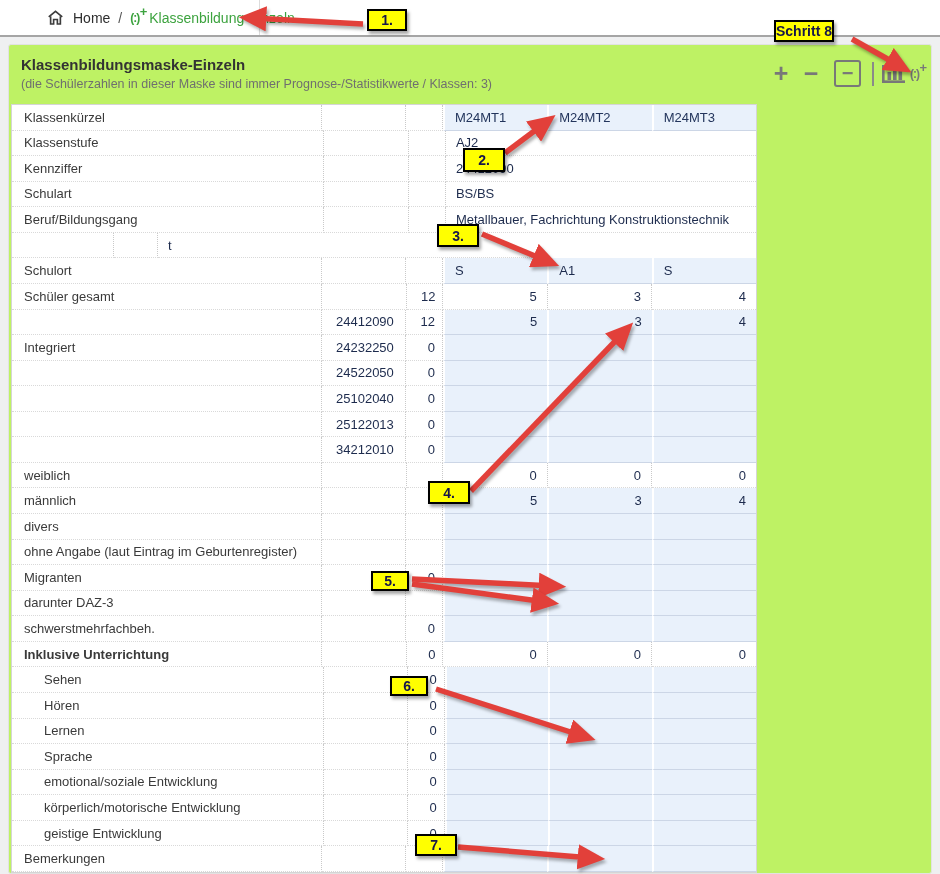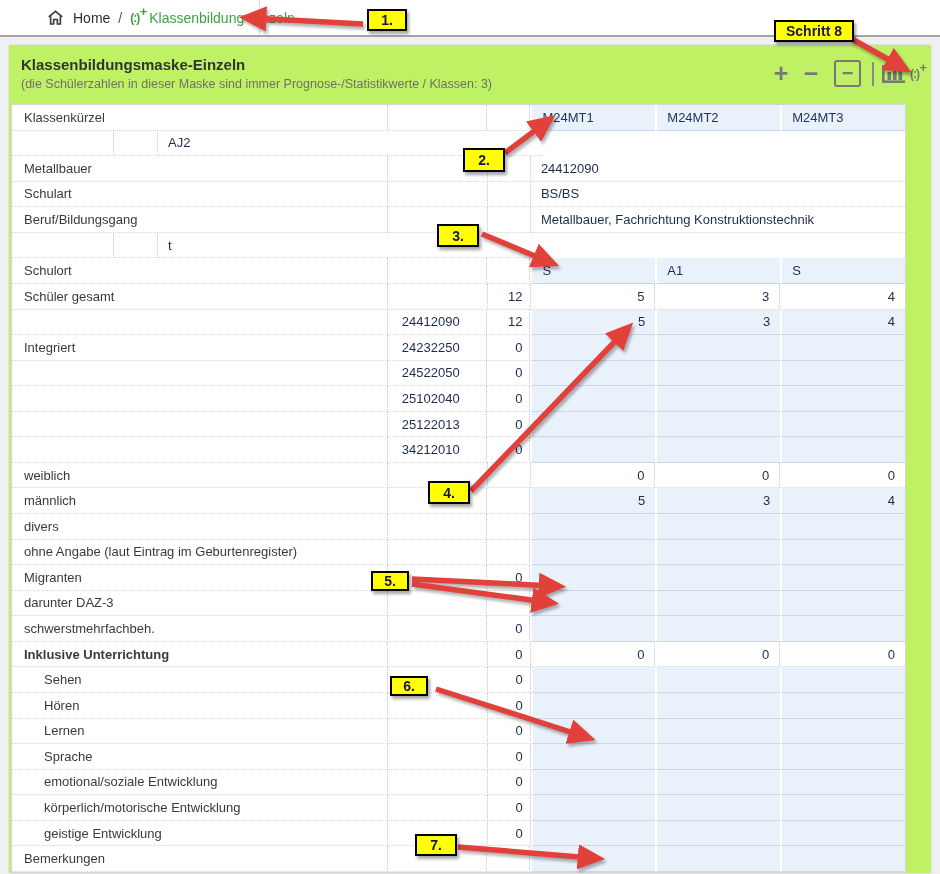--- a/index.html
+++ b/index.html
@@ -31,21 +31,21 @@
   .panel-sub{position:absolute;left:12px;top:32px;font-size:12.5px;color:#6f6f6f;}
   .toolbar{position:absolute;right:12px;top:14px;display:flex;align-items:center;color:#787878;}
   .tb-btn{display:flex;align-items:center;justify-content:center;cursor:pointer;}
   .tb-plus,.tb-minus{font-size:25px;font-weight:bold;width:30px;color:#787878;justify-content:center;}
   .tb-boxminus{width:23px;height:23px;border:2.5px solid #787878;border-radius:3px;margin:0 6px 0 8px;
     font-size:20px;font-weight:bold;line-height:17px;justify-content:center;color:#787878;}
   .tb-sep{border-left:2px solid #8a8a8a;height:24px;margin:0 5px;}
   .tb-class{margin-left:3px;}
   
   .tbl{
-    position:absolute;left:10px;top:103px;width:895px;height:769px;background:#fff;
+    position:absolute;left:10px;top:103px;width:746px;height:769px;background:#fff;
     border:1px solid #d5d5d5;box-sizing:border-box;display:flex;flex-direction:column;
   }
   .trow{display:flex;flex:1;box-sizing:border-box;min-height:0;}
   .c{box-sizing:border-box;font-size:13px;display:flex;align-items:center;
      white-space:nowrap;overflow:hidden;}
   .c-label{width:386px;color:#3a3a3a;padding-left:12px;
      border-right:1px dotted #c9c9c9;border-bottom:1px dotted #d9d9d9;}
   .c-label.ind{padding-left:32px;}
   .c-label.b{font-weight:bold;}
   .c-code{width:102px;color:#1d2b4d;padding-left:14px;
@@ -117,26 +117,27 @@
   <div class="tbl" id="tbl" style="left:2px;top:59px;">
       <div class="trow hdr">
         <div class="c c-label">Klassenkürzel</div>
         <div class="c c-code"></div>
         <div class="c c-total"></div>
         <div class="c c-cell blue txt">M24MT1</div>
         <div class="c c-cell blue txt">M24MT2</div>
         <div class="c c-cell blue txt">M24MT3</div>
       </div>
       <div class="trow">
+        <div class="c c-label">Klassenstufe</div>
         <div class="c c-code"></div>
         <div class="c c-total"></div>
         <div class="c c-span">AJ2</div>
       </div>
       <div class="trow">
-        <div class="c c-label">Metallbauer</div>
+        <div class="c c-label">Kennziffer</div>
         <div class="c c-code"></div>
         <div class="c c-total"></div>
         <div class="c c-span">24412090</div>
       </div>
       <div class="trow">
         <div class="c c-label">Schulart</div>
         <div class="c c-code"></div>
         <div class="c c-total"></div>
         <div class="c c-span">BS/BS</div>
       </div>
@@ -359,20 +360,20 @@
       <line x1="482" y1="234" x2="547" y2="261" stroke="#e2403a" stroke-width="5.5" marker-end="url(#ah)"></line>
       <line x1="471" y1="491" x2="624" y2="332" stroke="#e2403a" stroke-width="5.5" marker-end="url(#ah)"></line>
       <line x1="412" y1="579" x2="553" y2="586" stroke="#e2403a" stroke-width="5.5" marker-end="url(#ah)"></line>
       <line x1="412" y1="584" x2="546" y2="602" stroke="#e2403a" stroke-width="5.5" marker-end="url(#ah)"></line>
       <line x1="436" y1="689" x2="583" y2="736" stroke="#e2403a" stroke-width="5.5" marker-end="url(#ah)"></line>
       <line x1="458" y1="847" x2="592" y2="858" stroke="#e2403a" stroke-width="5.5" marker-end="url(#ah)"></line>
     </g>
 </svg>
 <div id="badges">
     <div class="ann-badge" style="left: 367px; top: 9px; width: 40px; height: 22px;">1.</div>
-    <div class="ann-badge" style="left: 774px; top: 20px; width: 80px; height: 22px;">Schritt 8</div>
+    <div class="ann-badge" style="left: 774px; top: 20px; width: 60px; height: 22px;">Schritt 8</div>
     <div class="ann-badge" style="left: 463px; top: 148px; width: 42px; height: 24px;">2.</div>
     <div class="ann-badge" style="left: 437px; top: 224px; width: 42px; height: 23px;">3.</div>
     <div class="ann-badge" style="left: 428px; top: 481px; width: 42px; height: 23px;">4.</div>
     <div class="ann-badge" style="left: 371px; top: 571px; width: 38px; height: 20px;">5.</div>
     <div class="ann-badge" style="left: 390px; top: 676px; width: 38px; height: 20px;">6.</div>
     <div class="ann-badge" style="left: 415px; top: 834px; width: 42px; height: 22px;">7.</div>
   </div>
 
 </body></html>

